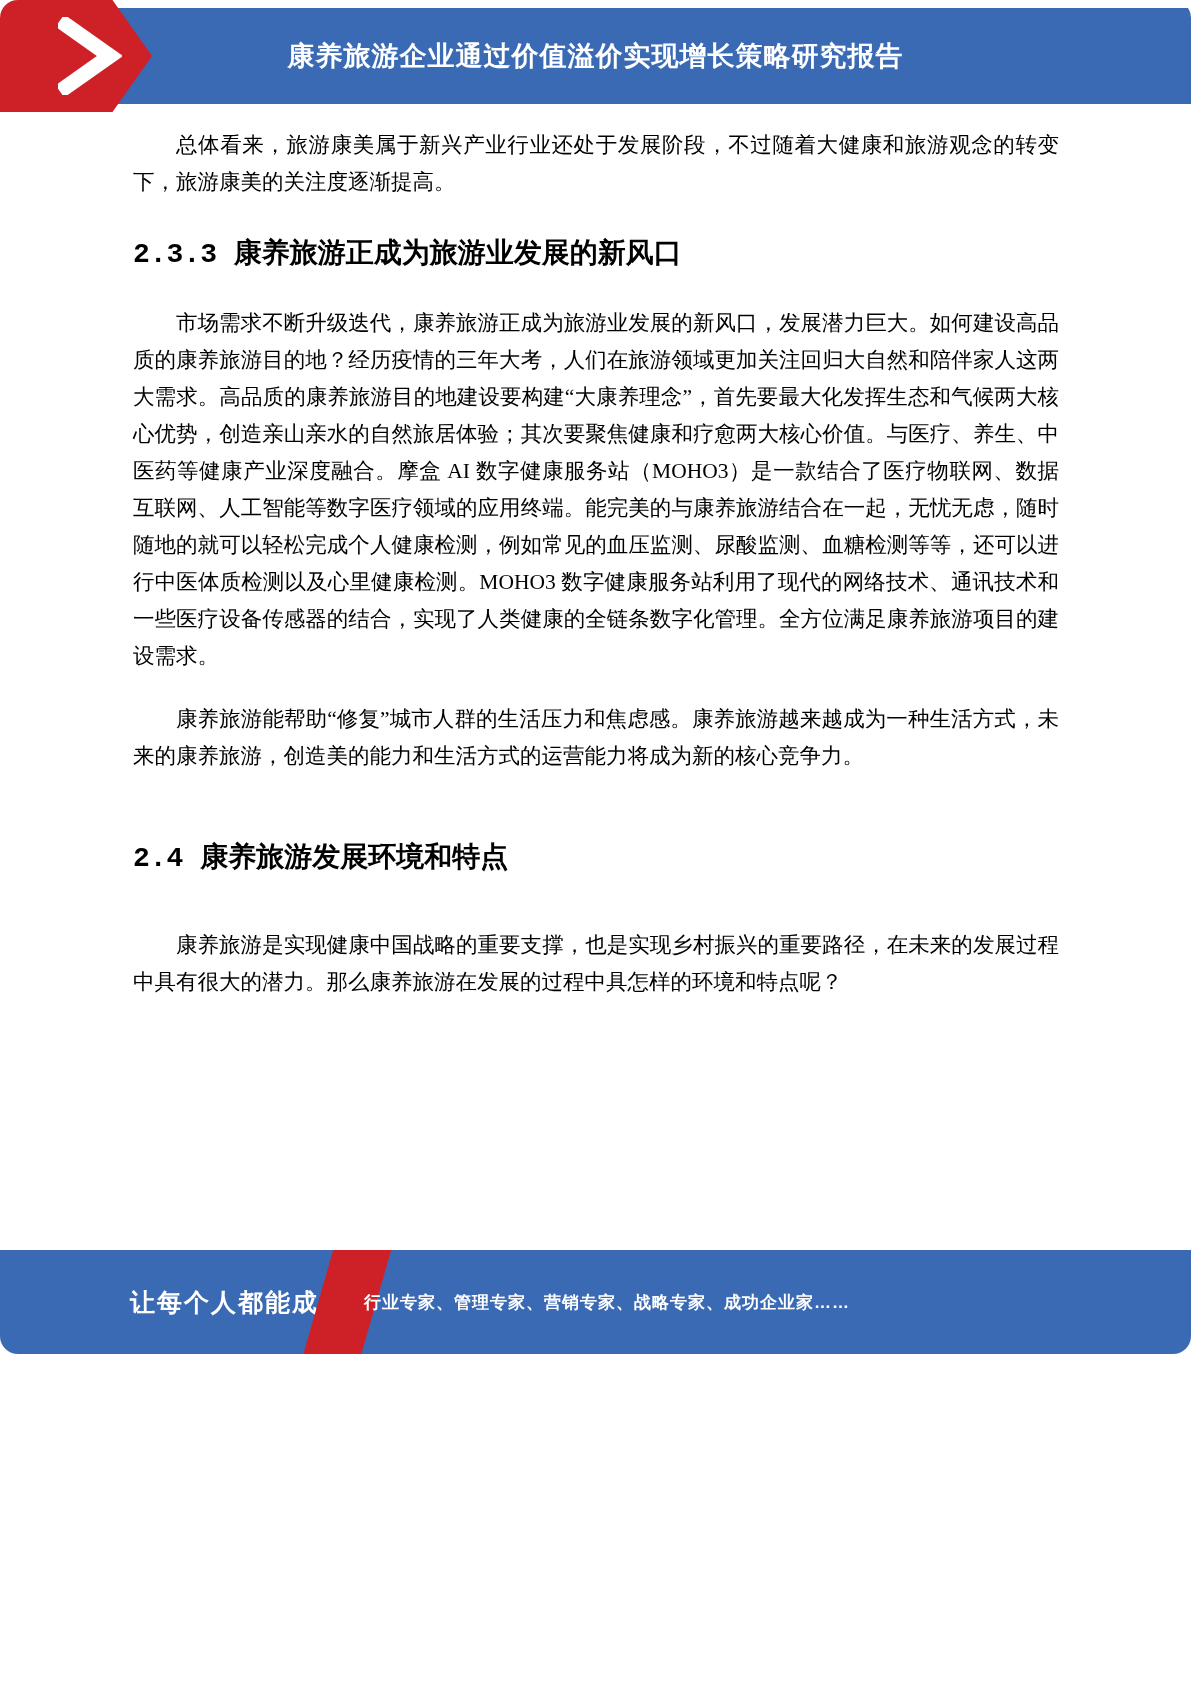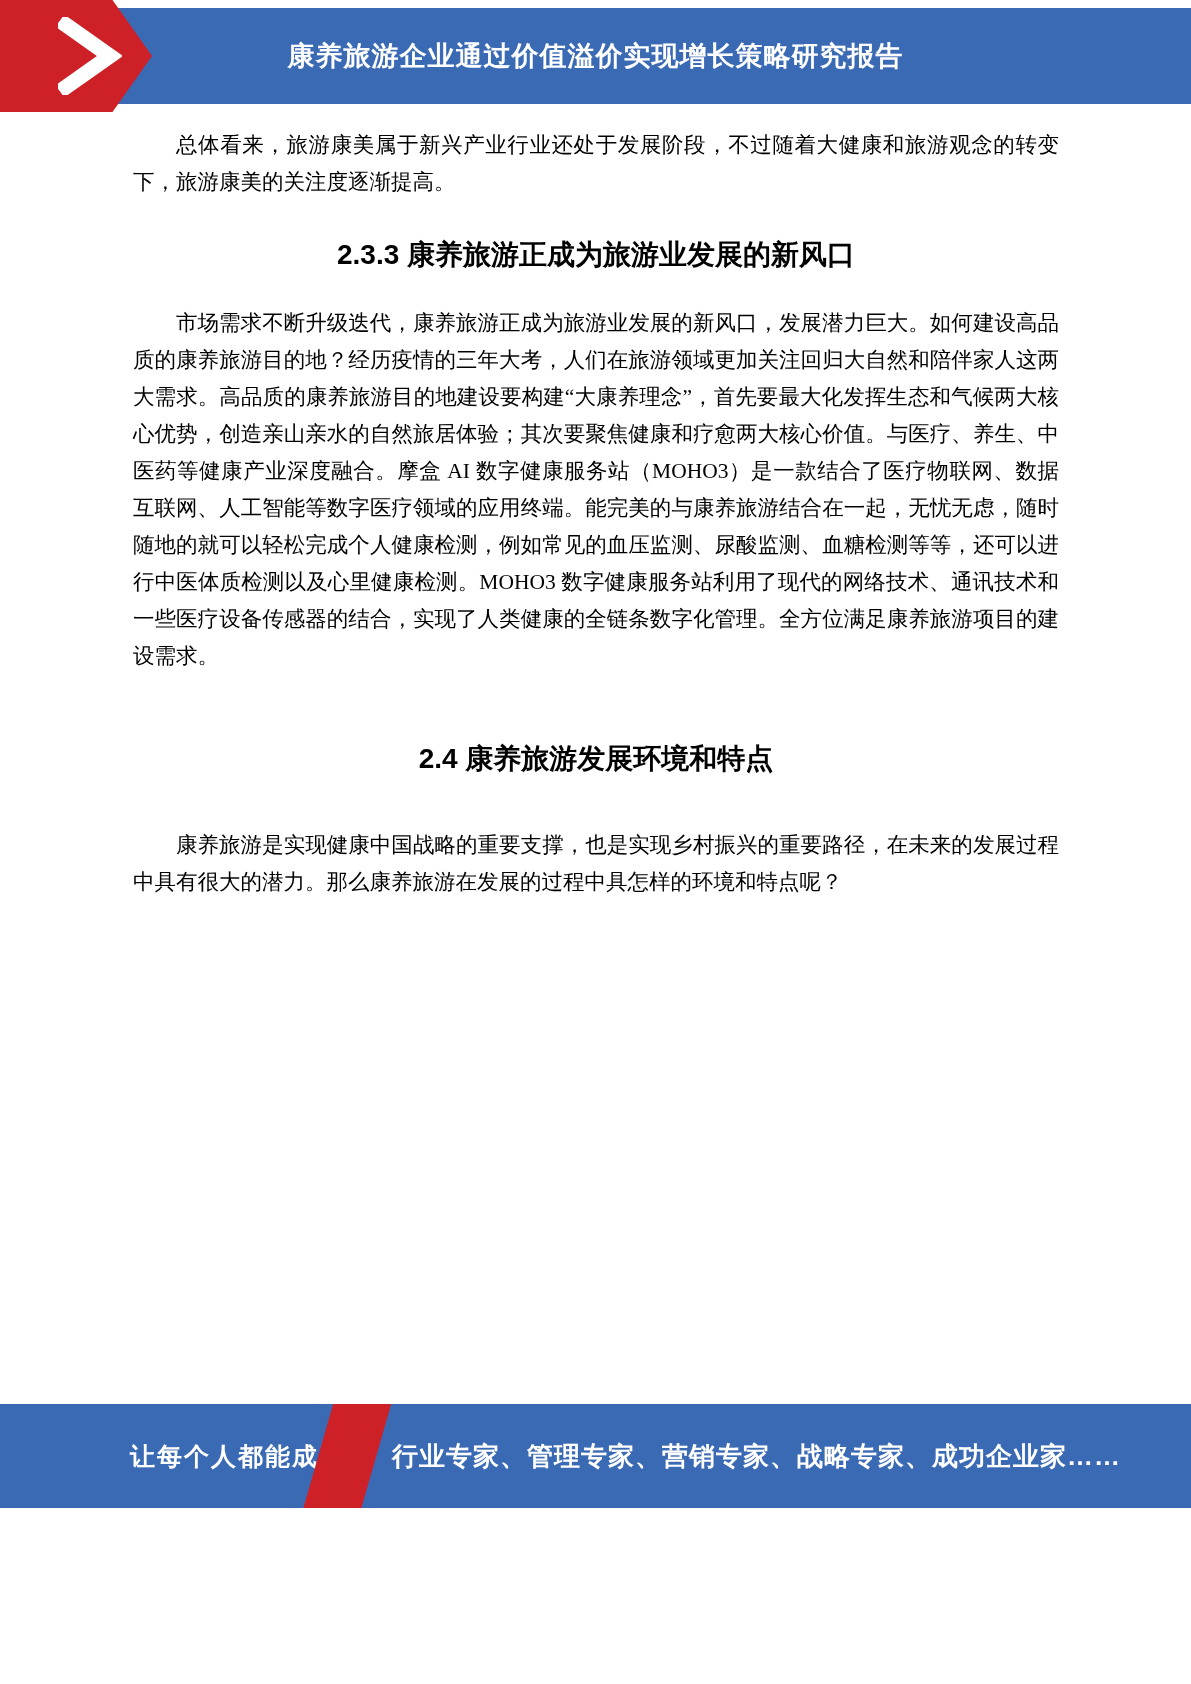--- a/index.html
+++ b/index.html
@@ -3,25 +3,26 @@
 <meta charset="utf-8">
 <style>
   html, body {
     margin: 0;
     padding: 0;
     background: #ffffff;
   }
   .page {
     position: relative;
     width: 1191px;
-    height: 1508px;
+    height: 1354px;
     background: var(--page-white, #ffffff);
     overflow: hidden;
     font-family: "Liberation Serif", serif;
     color: var(--text-black, #000000);
+    border-radius: 18px;
   }
 
   
   .header {
     position: absolute;
     top: 0; left: 0; right: 0;
     height: 118px;
   }
   .header-bar {
     position: absolute;
@@ -78,25 +79,25 @@
     text-align: justify;
   }
   .content p {
     margin: 0 0 26px 0;
     text-indent: 2em;
   }
   .content p.no-indent {
     text-indent: 0;
   }
   .section-heading {
-    font-family: Liberation Sans, sans-serif;
+    font-family: Liberation Mono, monospace;
     font-weight: bold;
     font-size: 28px;
     line-height: 40px;
-    text-align: center;
+    text-align: left;
   }
   .heading-first {
     margin: 34px 0 30px 0;
   }
   .heading-second {
     margin: 64px 0 48px 0;
   }
 
   .page-number {
     position: absolute;
@@ -132,29 +133,29 @@
     position: absolute;
     left: 318px;
     top: -12px;
     width: 58px;
     height: 130px;
     background: var(--accent-red, #CE2127);
     transform: skewX(-16deg);
   }
   .footer-right {
     position: absolute;
-    left: 392px;
+    left: 364px;
     top: 0;
     height: 100%;
     display: flex;
     align-items: center;
     color: #ffffff;
     font-family: "Liberation Sans", sans-serif;
     font-weight: bold;
-    font-size: 26px;
+    font-size: 17px;
     letter-spacing: 1px;
   }
 </style>
 </head>
 <body>
 
 <div class="page">
 
   <header class="header">
     <div class="header-bar"></div>
@@ -165,20 +166,21 @@
       </svg>
     </div>
   </header>
 
   <main class="content">
     <p>总体看来，旅游康美属于新兴产业行业还处于发展阶段，不过随着大健康和旅游观念的转变下，旅游康美的关注度逐渐提高。</p>
 
     <h2 class="section-heading heading-first">2.3.3 康养旅游正成为旅游业发展的新风口</h2>
 
     <p>市场需求不断升级迭代，康养旅游正成为旅游业发展的新风口，发展潜力巨大。如何建设高品质的康养旅游目的地？经历疫情的三年大考，人们在旅游领域更加关注回归大自然和陪伴家人这两大需求。高品质的康养旅游目的地建设要构建“大康养理念”，首先要最大化发挥生态和气候两大核心优势，创造亲山亲水的自然旅居体验；其次要聚焦健康和疗愈两大核心价值。与医疗、养生、中医药等健康产业深度融合。摩盒 AI 数字健康服务站（MOHO3）是一款结合了医疗物联网、数据互联网、人工智能等数字医疗领域的应用终端。能完美的与康养旅游结合在一起，无忧无虑，随时随地的就可以轻松完成个人健康检测，例如常见的血压监测、尿酸监测、血糖检测等等，还可以进行中医体质检测以及心里健康检测。MOHO3 数字健康服务站利用了现代的网络技术、通讯技术和一些医疗设备传感器的结合，实现了人类健康的全链条数字化管理。全方位满足康养旅游项目的建设需求。</p>
+    <p>康养旅游能帮助“修复”城市人群的生活压力和焦虑感。康养旅游越来越成为一种生活方式，未来的康养旅游，创造美的能力和生活方式的运营能力将成为新的核心竞争力。</p>
 
     <h2 class="section-heading heading-second">2.4 康养旅游发展环境和特点</h2>
 
     <p>康养旅游是实现健康中国战略的重要支撑，也是实现乡村振兴的重要路径，在未来的发展过程中具有很大的潜力。那么康养旅游在发展的过程中具怎样的环境和特点呢？</p>
   </main>
 
   <div class="page-number">7</div>
 
   <footer class="footer">
     <span class="footer-left">让每个人都能成为</span>

